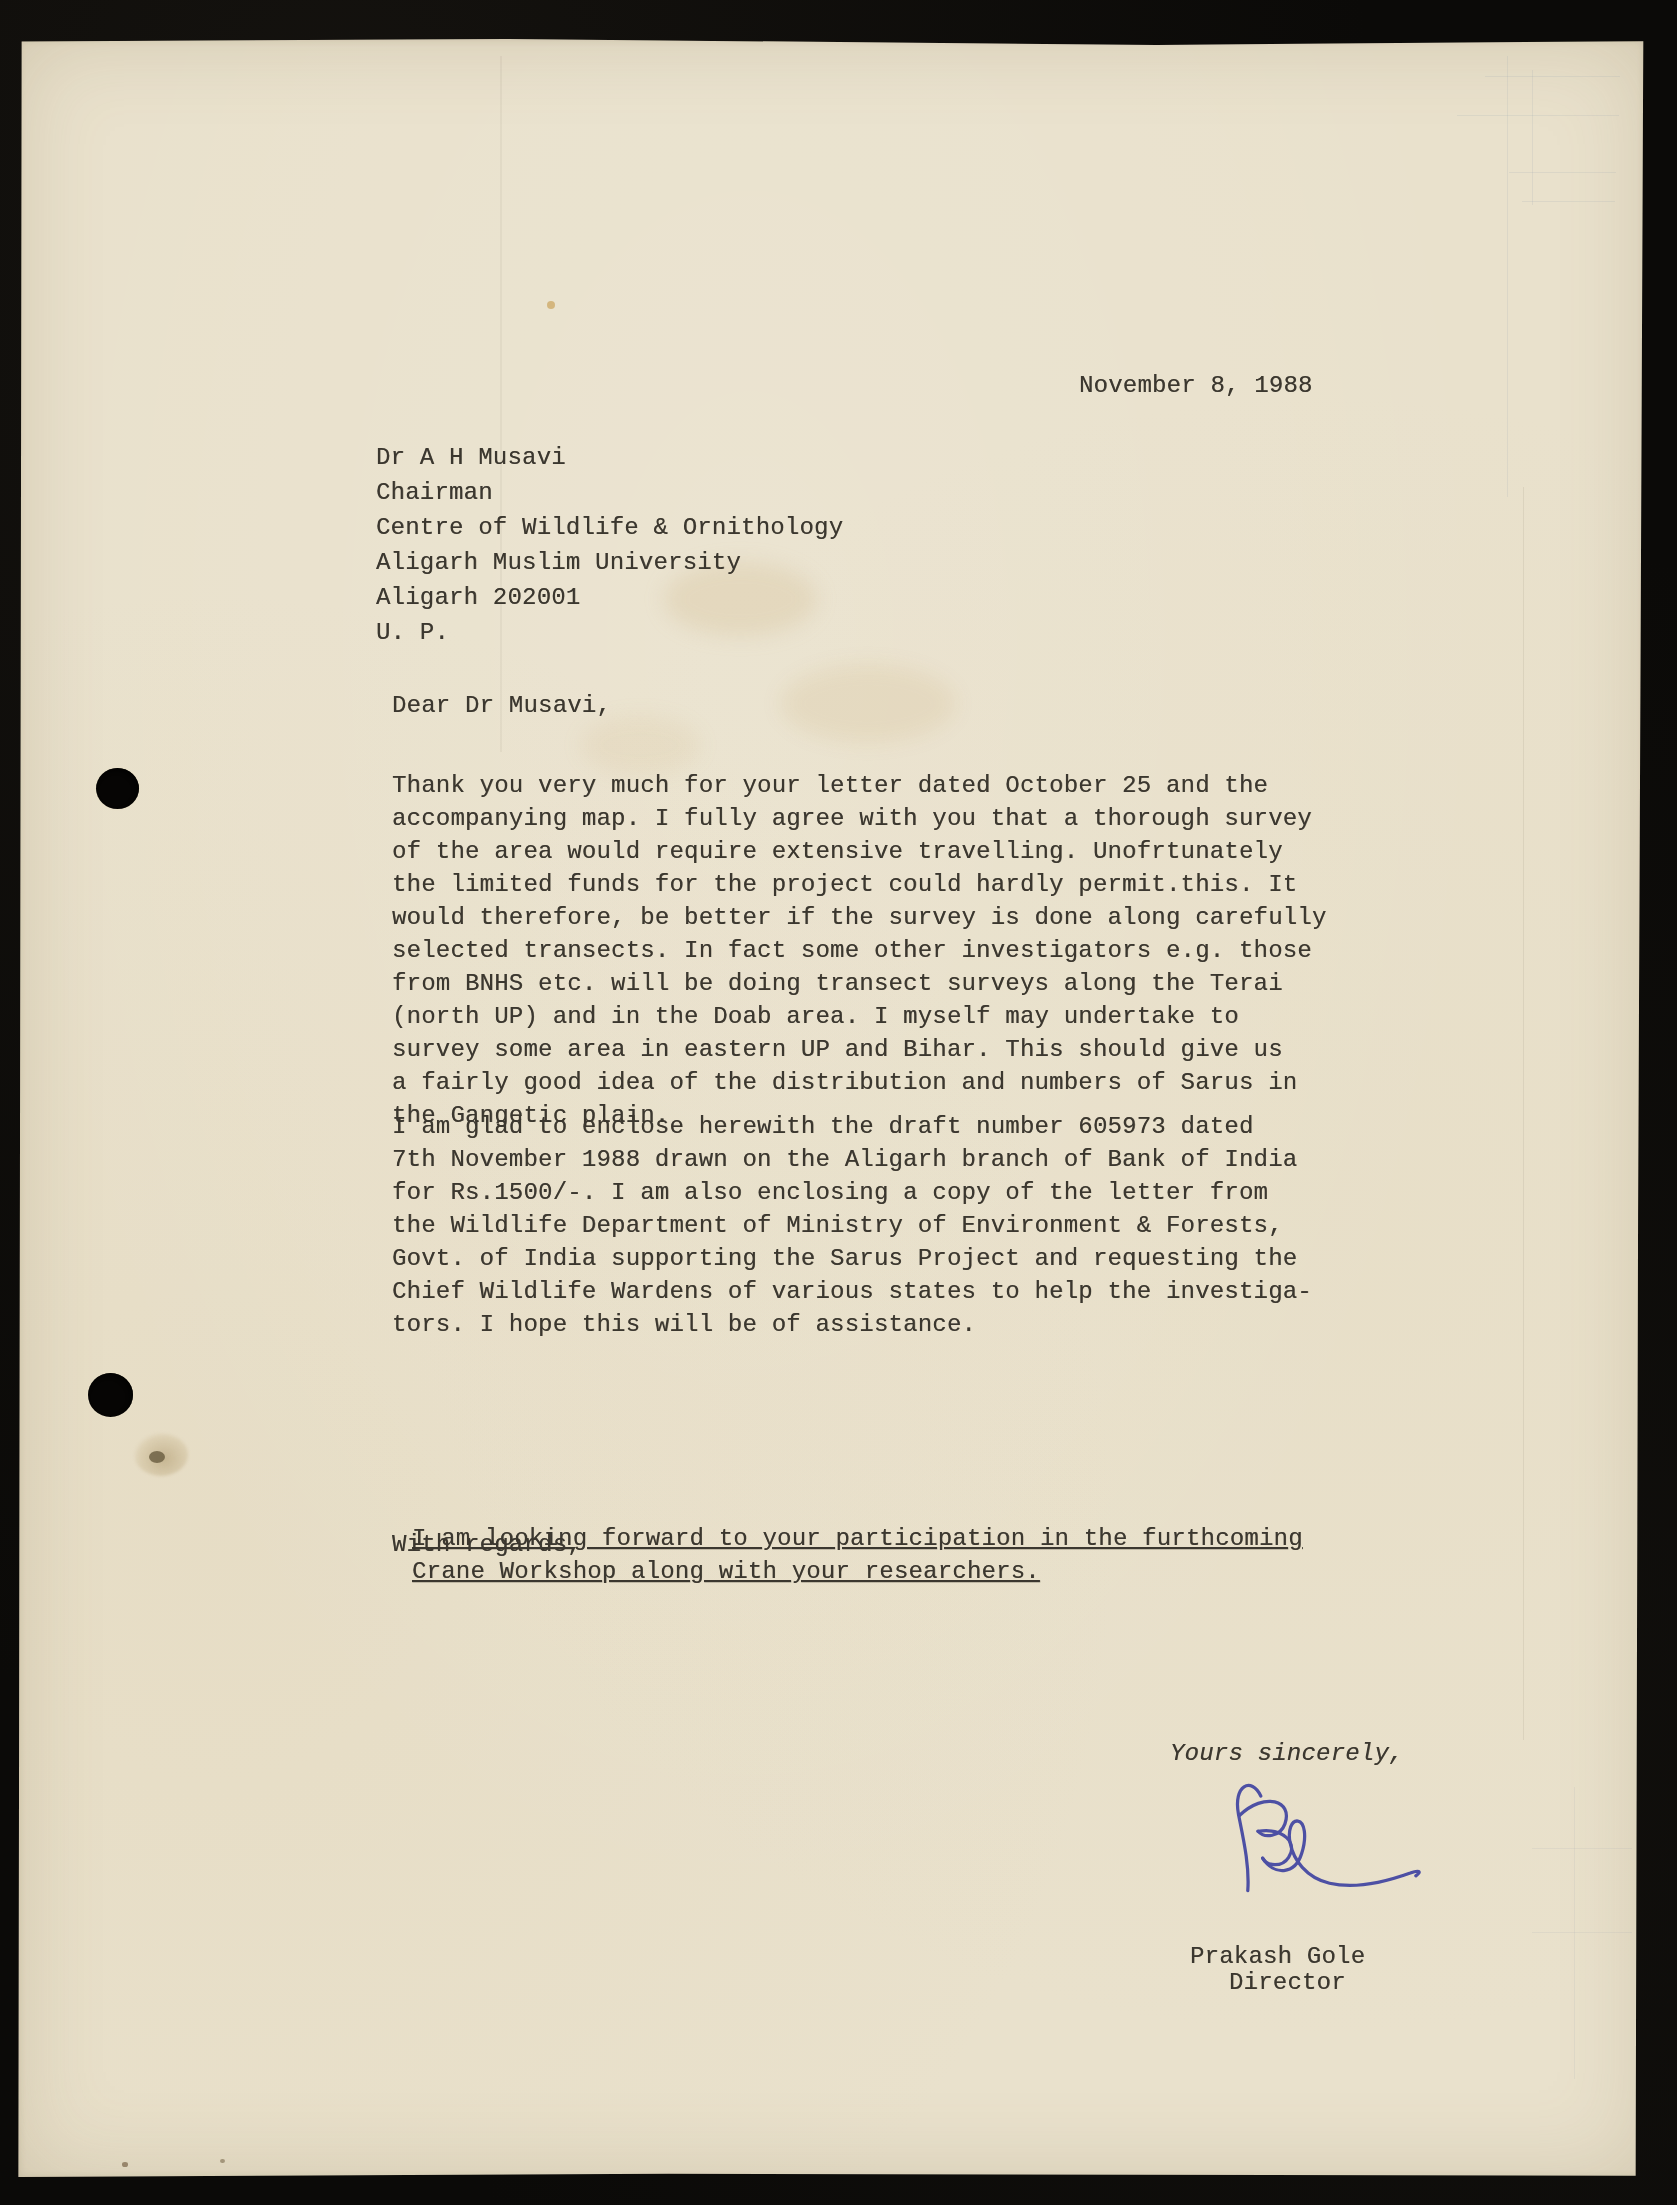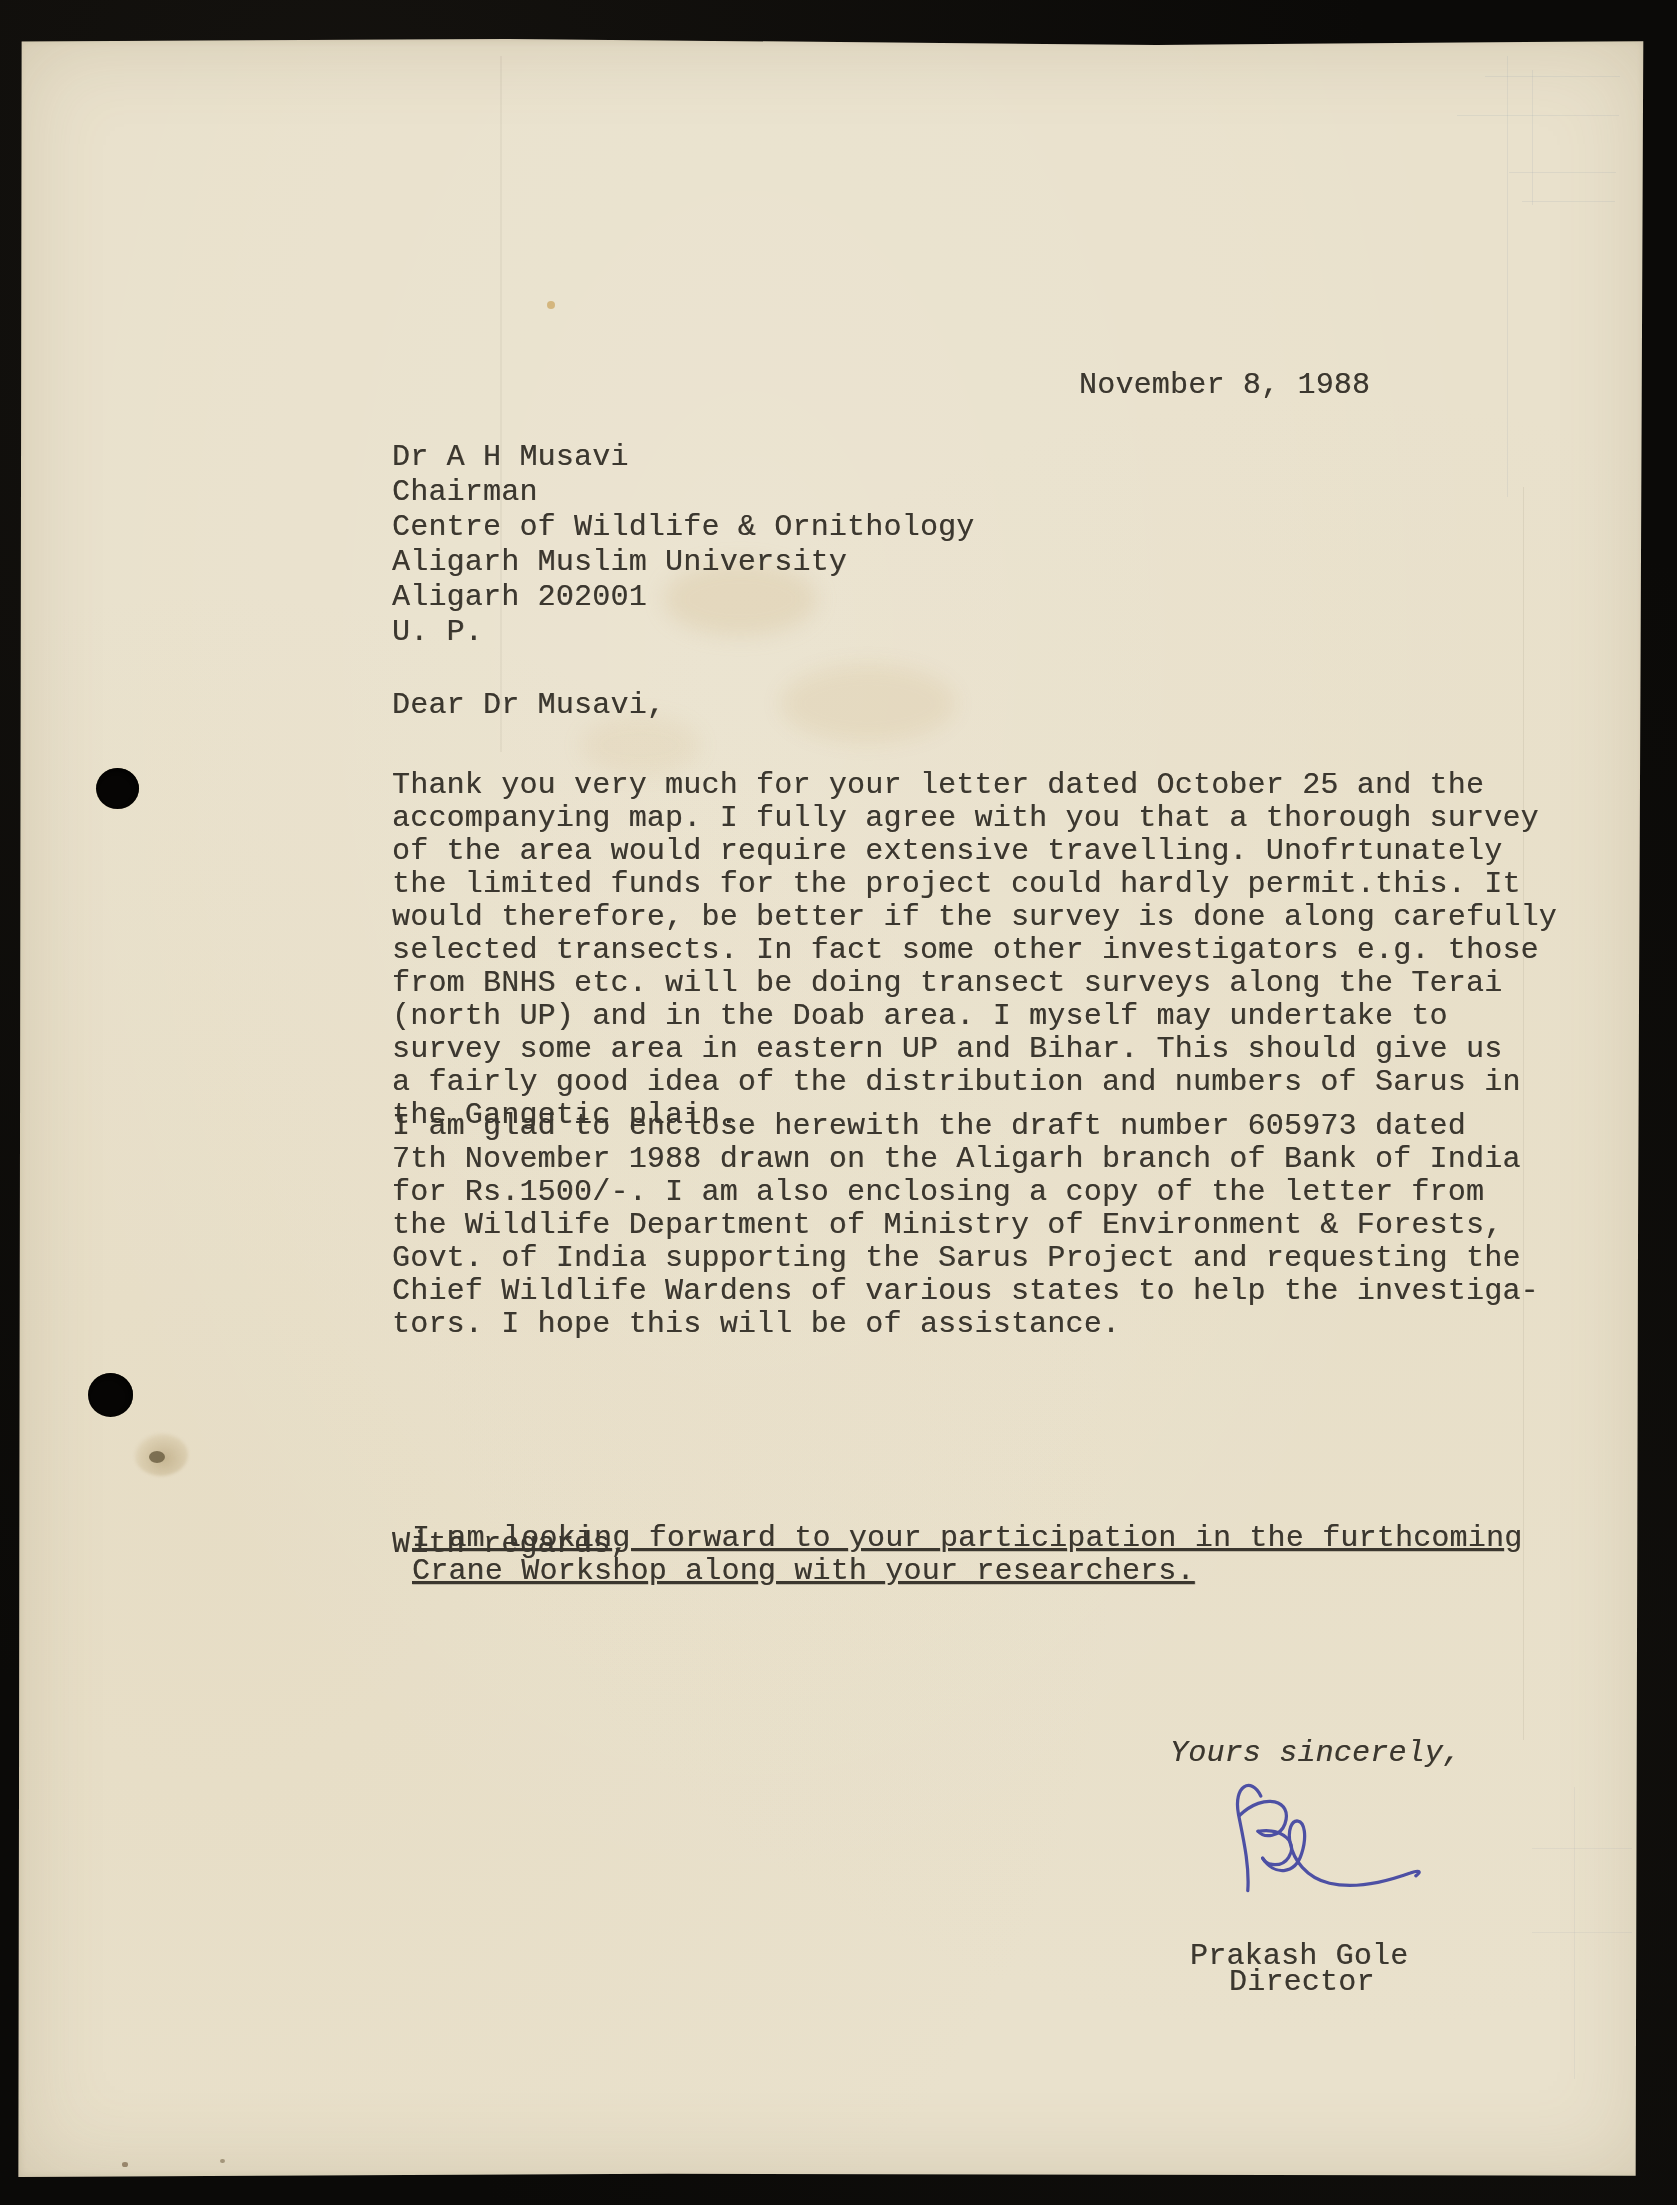--- a/index.html
+++ b/index.html
@@ -15,21 +15,21 @@
     position:absolute;left:17.6px;top:39px;width:1627px;height:2139px;
     background:
       radial-gradient(ellipse at 45% 28%, rgba(255,255,255,.10), transparent 62%),
       radial-gradient(ellipse at 12% 70%, rgba(214,196,156,.14), transparent 45%),
       radial-gradient(ellipse at 80% 55%, rgba(220,206,170,.12), transparent 50%),
       #e9e1cc;
     box-shadow: inset 0 0 88px rgba(122,100,58,.20), inset 0 0 8.4px rgba(100,84,50,.18);
     clip-path: polygon(0.25% 0.12%, 30% 0%, 70% 0.28%, 99.92% 0.1%, 99.6% 55%, 99.45% 99.9%, 40% 99.8%, 0.05% 99.95%);
   }
   .type{
-    position:absolute;color:#3b372f;font-size:30px;line-height:33px;
+    position:absolute;color:#3b372f;font-size:24px;line-height:33px;
     letter-spacing:0.2px;white-space:pre-line;
     text-shadow:0.3px 0.4px 0.6px rgba(59,53,43,.6);
     filter:blur(0.2px);
   }
   .addr{line-height:35px;}
   .hole{
     position:absolute;border-radius:50%;
     background:radial-gradient(circle at 45% 55%, #060504 60%, #151209 92%, rgba(20,16,10,.0) 100%);
     box-shadow:0 0 0 1.4px rgba(235,226,200,.55), inset -2.3px 2.3px 4.2px rgba(0,0,0,.9);
   }
@@ -75,21 +75,21 @@
   <div class="hole" style="left:88px;top:1373px;width:45px;height:44px;"></div>
 
   <div class="stain"></div>
   <div class="stain-core"></div>
   <div class="spot" style="left:547px;top:301px;width:8.4px;height:8.4px;background:rgba(193,146,60,.55);"></div>
   <div class="spot" style="left:122px;top:2162px;width:5.6px;height:4.6px;background:rgba(92,70,40,.55);"></div>
   <div class="spot" style="left:220px;top:2159px;width:4.6px;height:4.2px;background:rgba(92,70,40,.45);"></div>
 
   <div class="type" style="left:1079px;top:369px;">November 8, 1988</div>
 
-  <div class="type addr" style="left:392px;top:440px;">Dr A H Musavi
+  <div class="type addr" style="left:376px;top:440px;">Dr A H Musavi
 Chairman
 Centre of Wildlife &amp; Ornithology
 Aligarh Muslim University
 Aligarh 202001
 U. P.</div>
 
   <div class="type" style="left:392px;top:689px;">Dear Dr Musavi,</div>
 
   <div class="type" style="left:392px;top:769px;">Thank you very much for your letter dated October 25 and the
 accompanying map. I fully agree with you that a thorough survey

